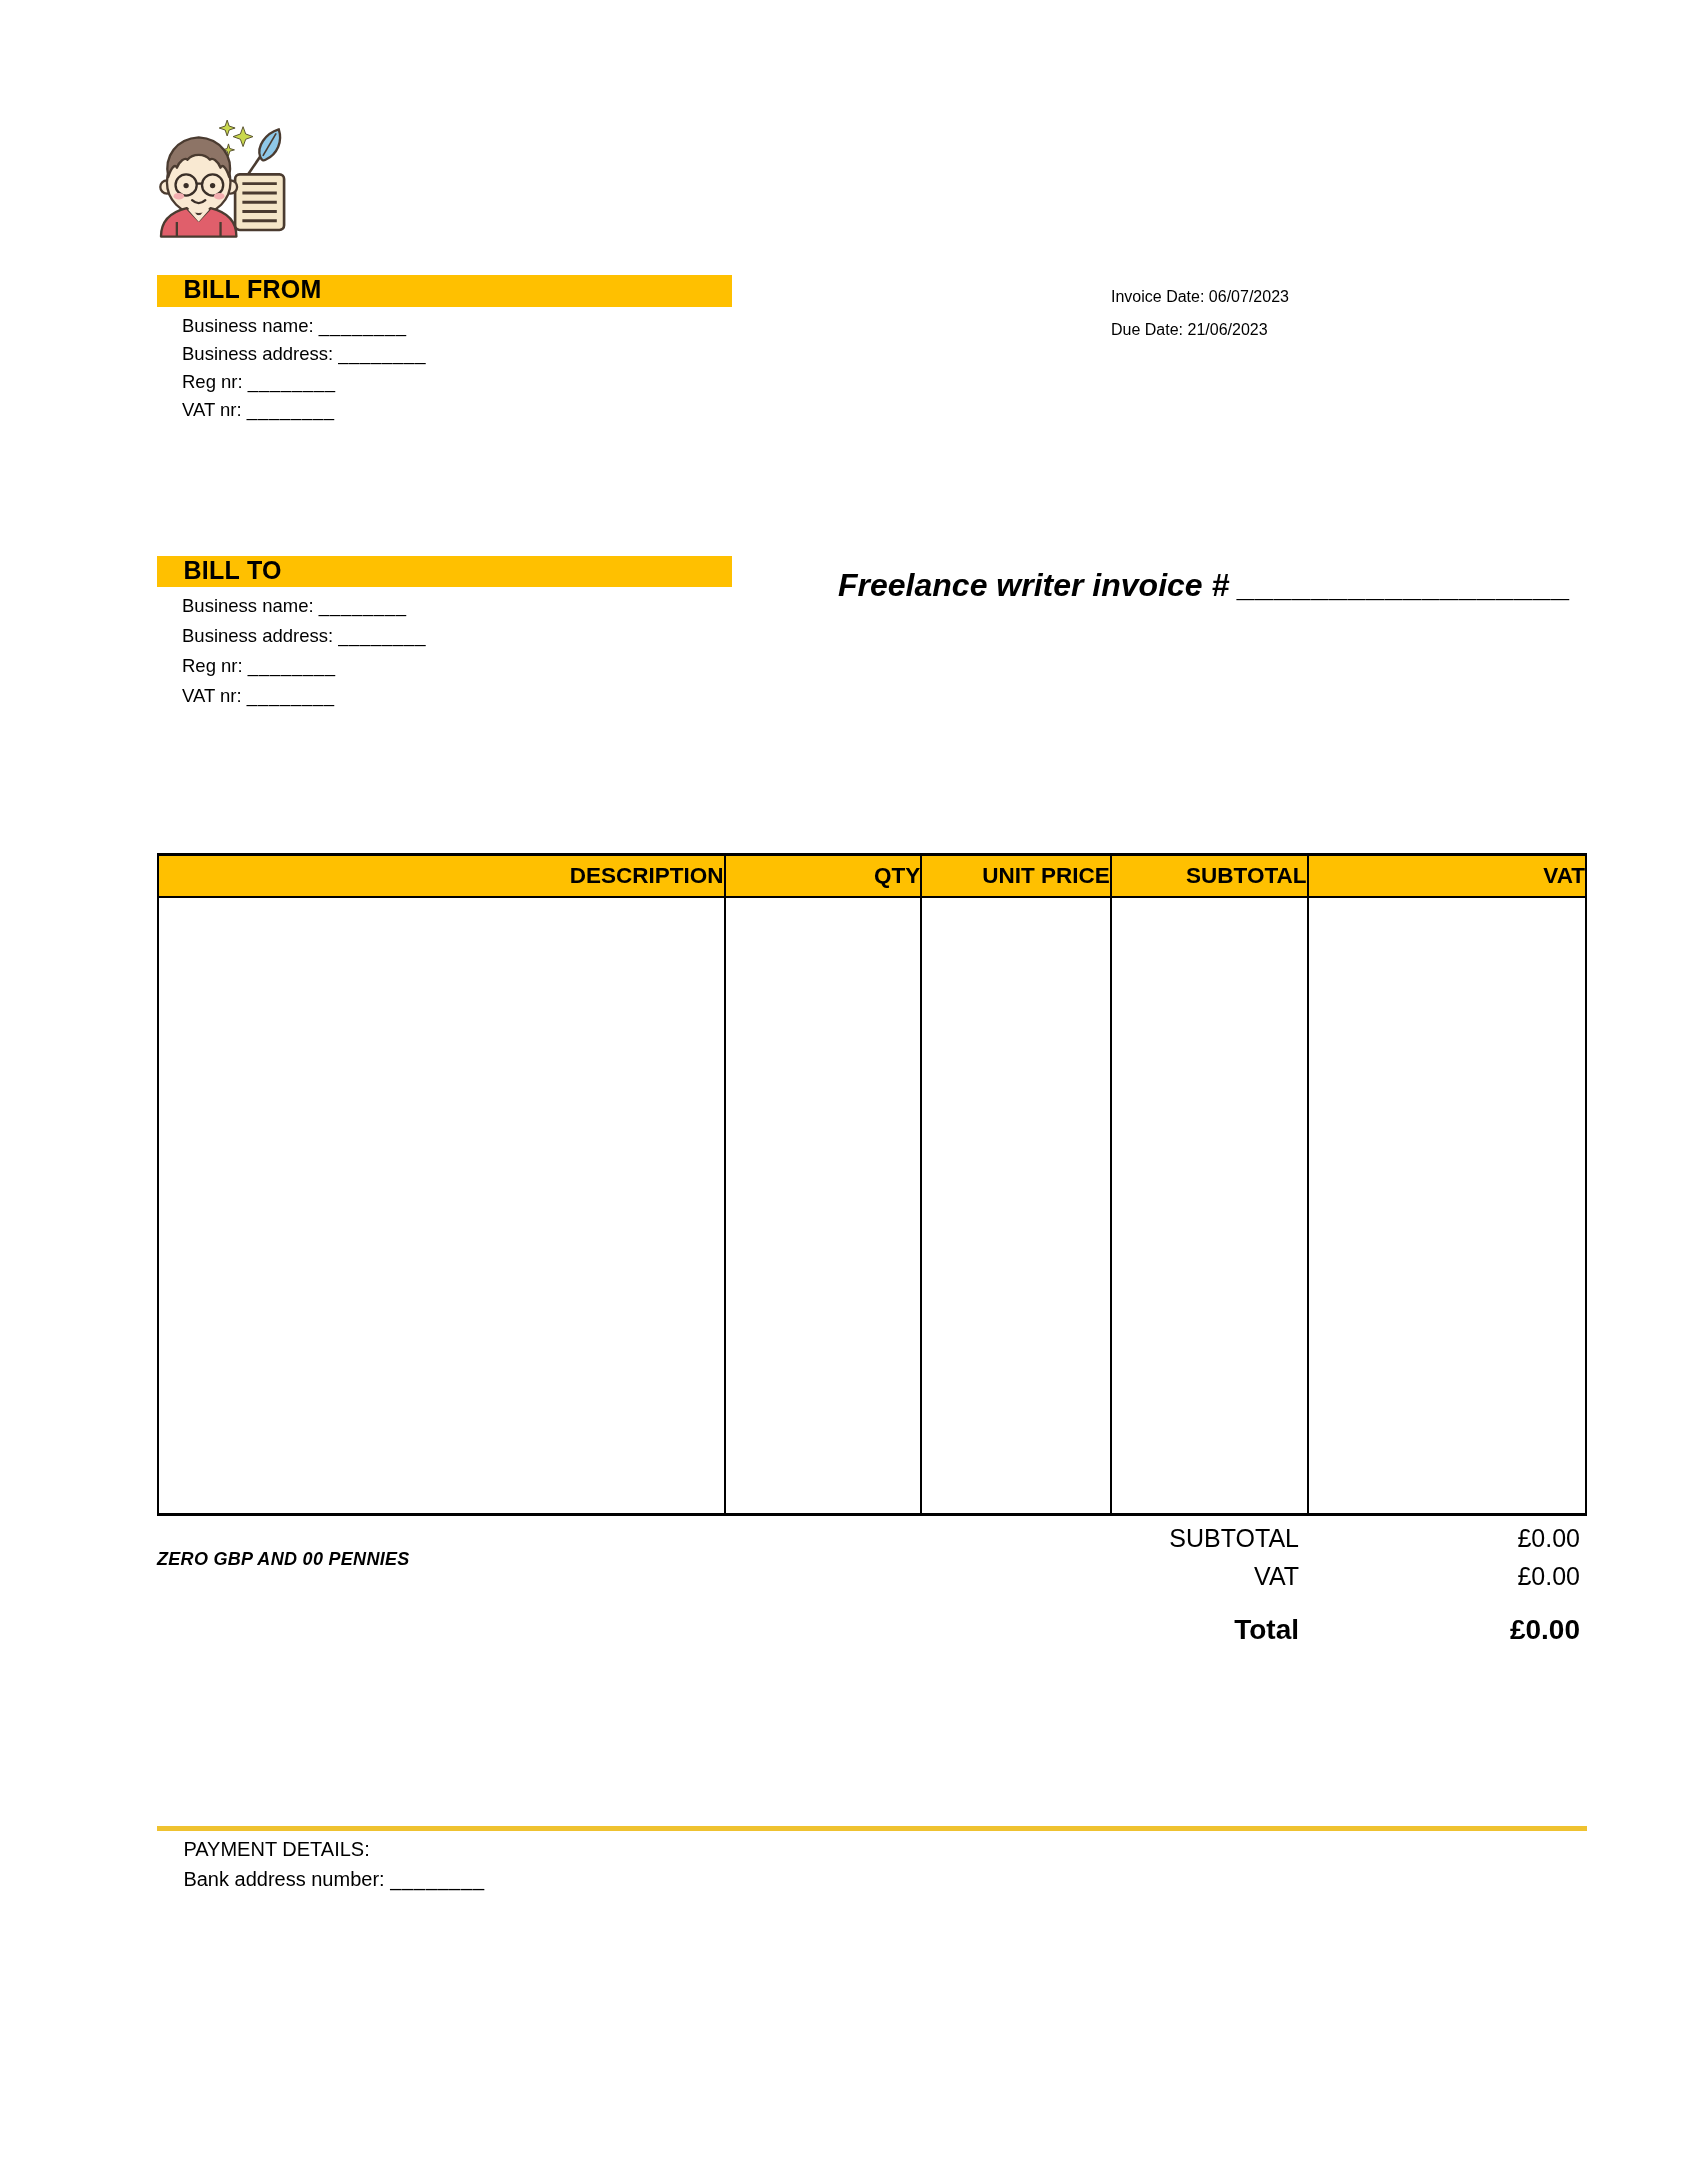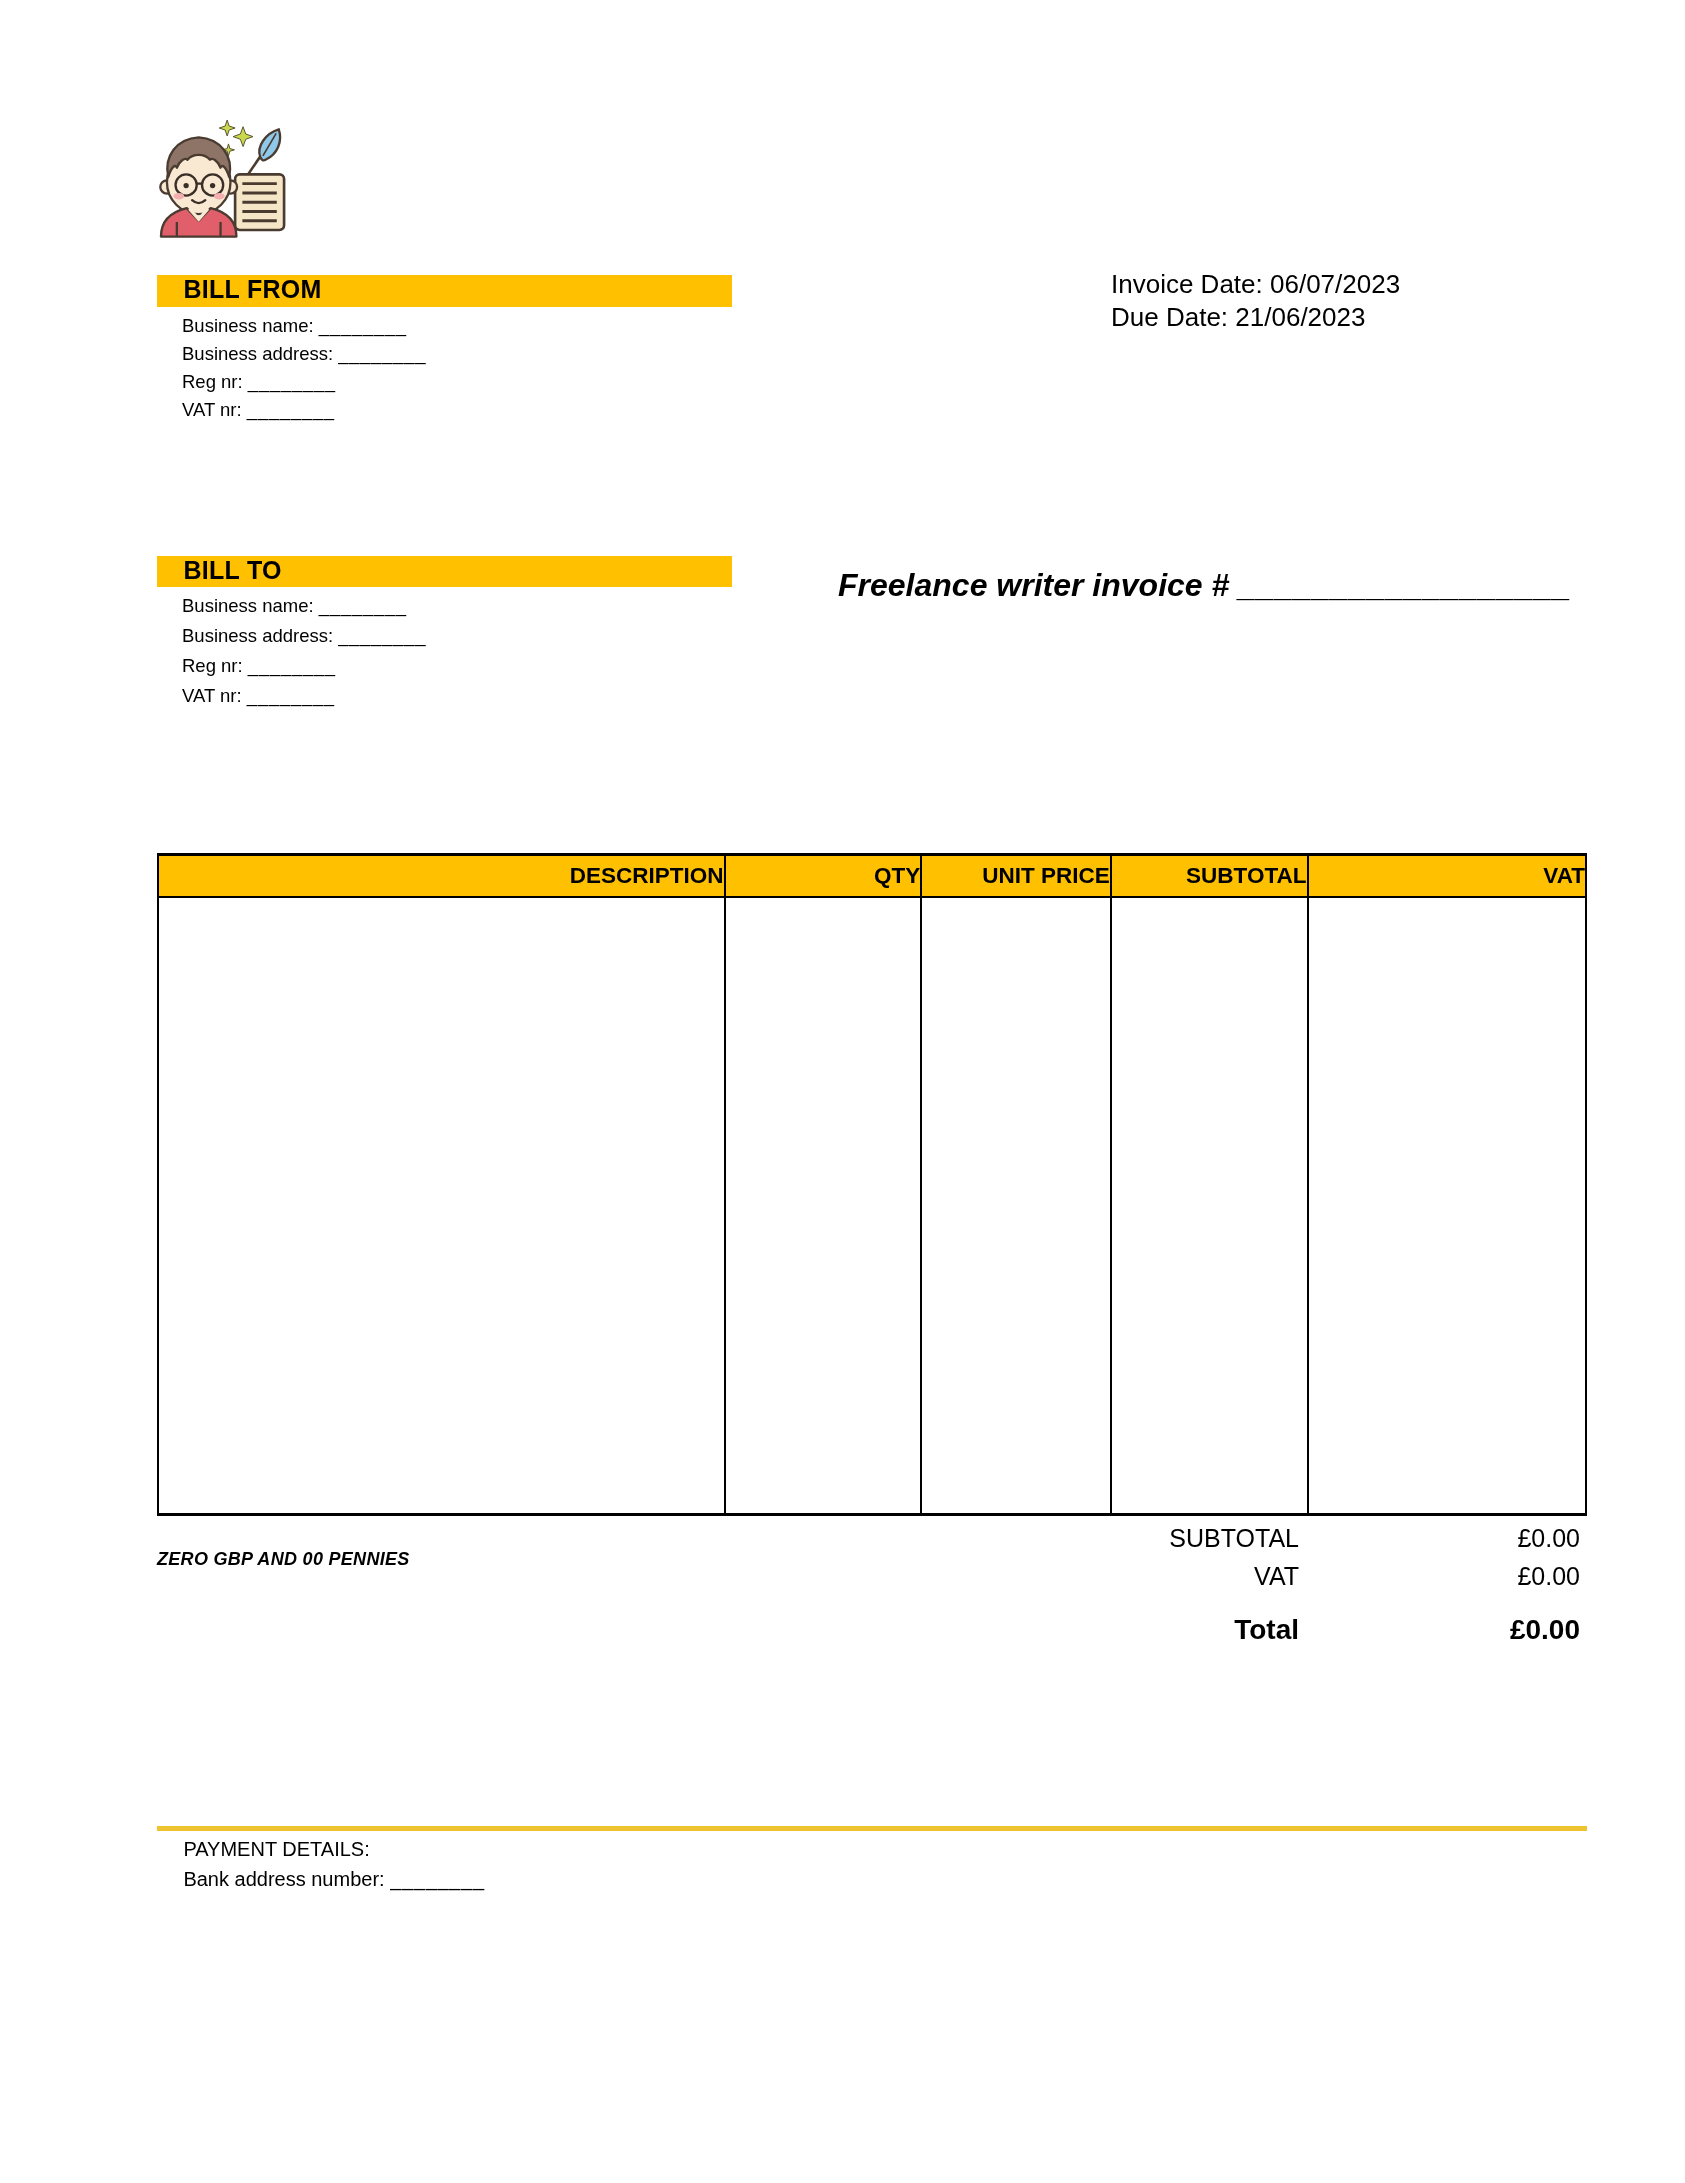--- a/index.html
+++ b/index.html
@@ -26,21 +26,21 @@
   .bar.to{top:556px;height:31px;}
   
   .fields{position:absolute;left:157px;width:595px;padding-left:25px;box-sizing:border-box;}
   .fields.from{top:312px;}
   .fields.to{top:591px;}
   .fields .row{font-size:18.5px;}
   .fields.from .row{line-height:28px;height:28px;}
   .fields.to .row{line-height:30px;height:30px;}
   .blank{letter-spacing:0.7px;margin-top:24px;}
   
-  .meta{position:absolute;left:1111px;top:268px;font-size:26px;line-height:33px;}
+  .meta{position:absolute;left:1111px;top:280px;font-size:16px;line-height:33px;}
   .meta .due{font-weight:normal;}
   
   .doc-title{
     position:absolute;left:838px;top:567px;width:767px;
     font-size:32px;font-weight:bold;font-style:italic;
     white-space:nowrap;
   }
   
   .items{
     position:absolute;left:157px;top:853px;width:1430px;

